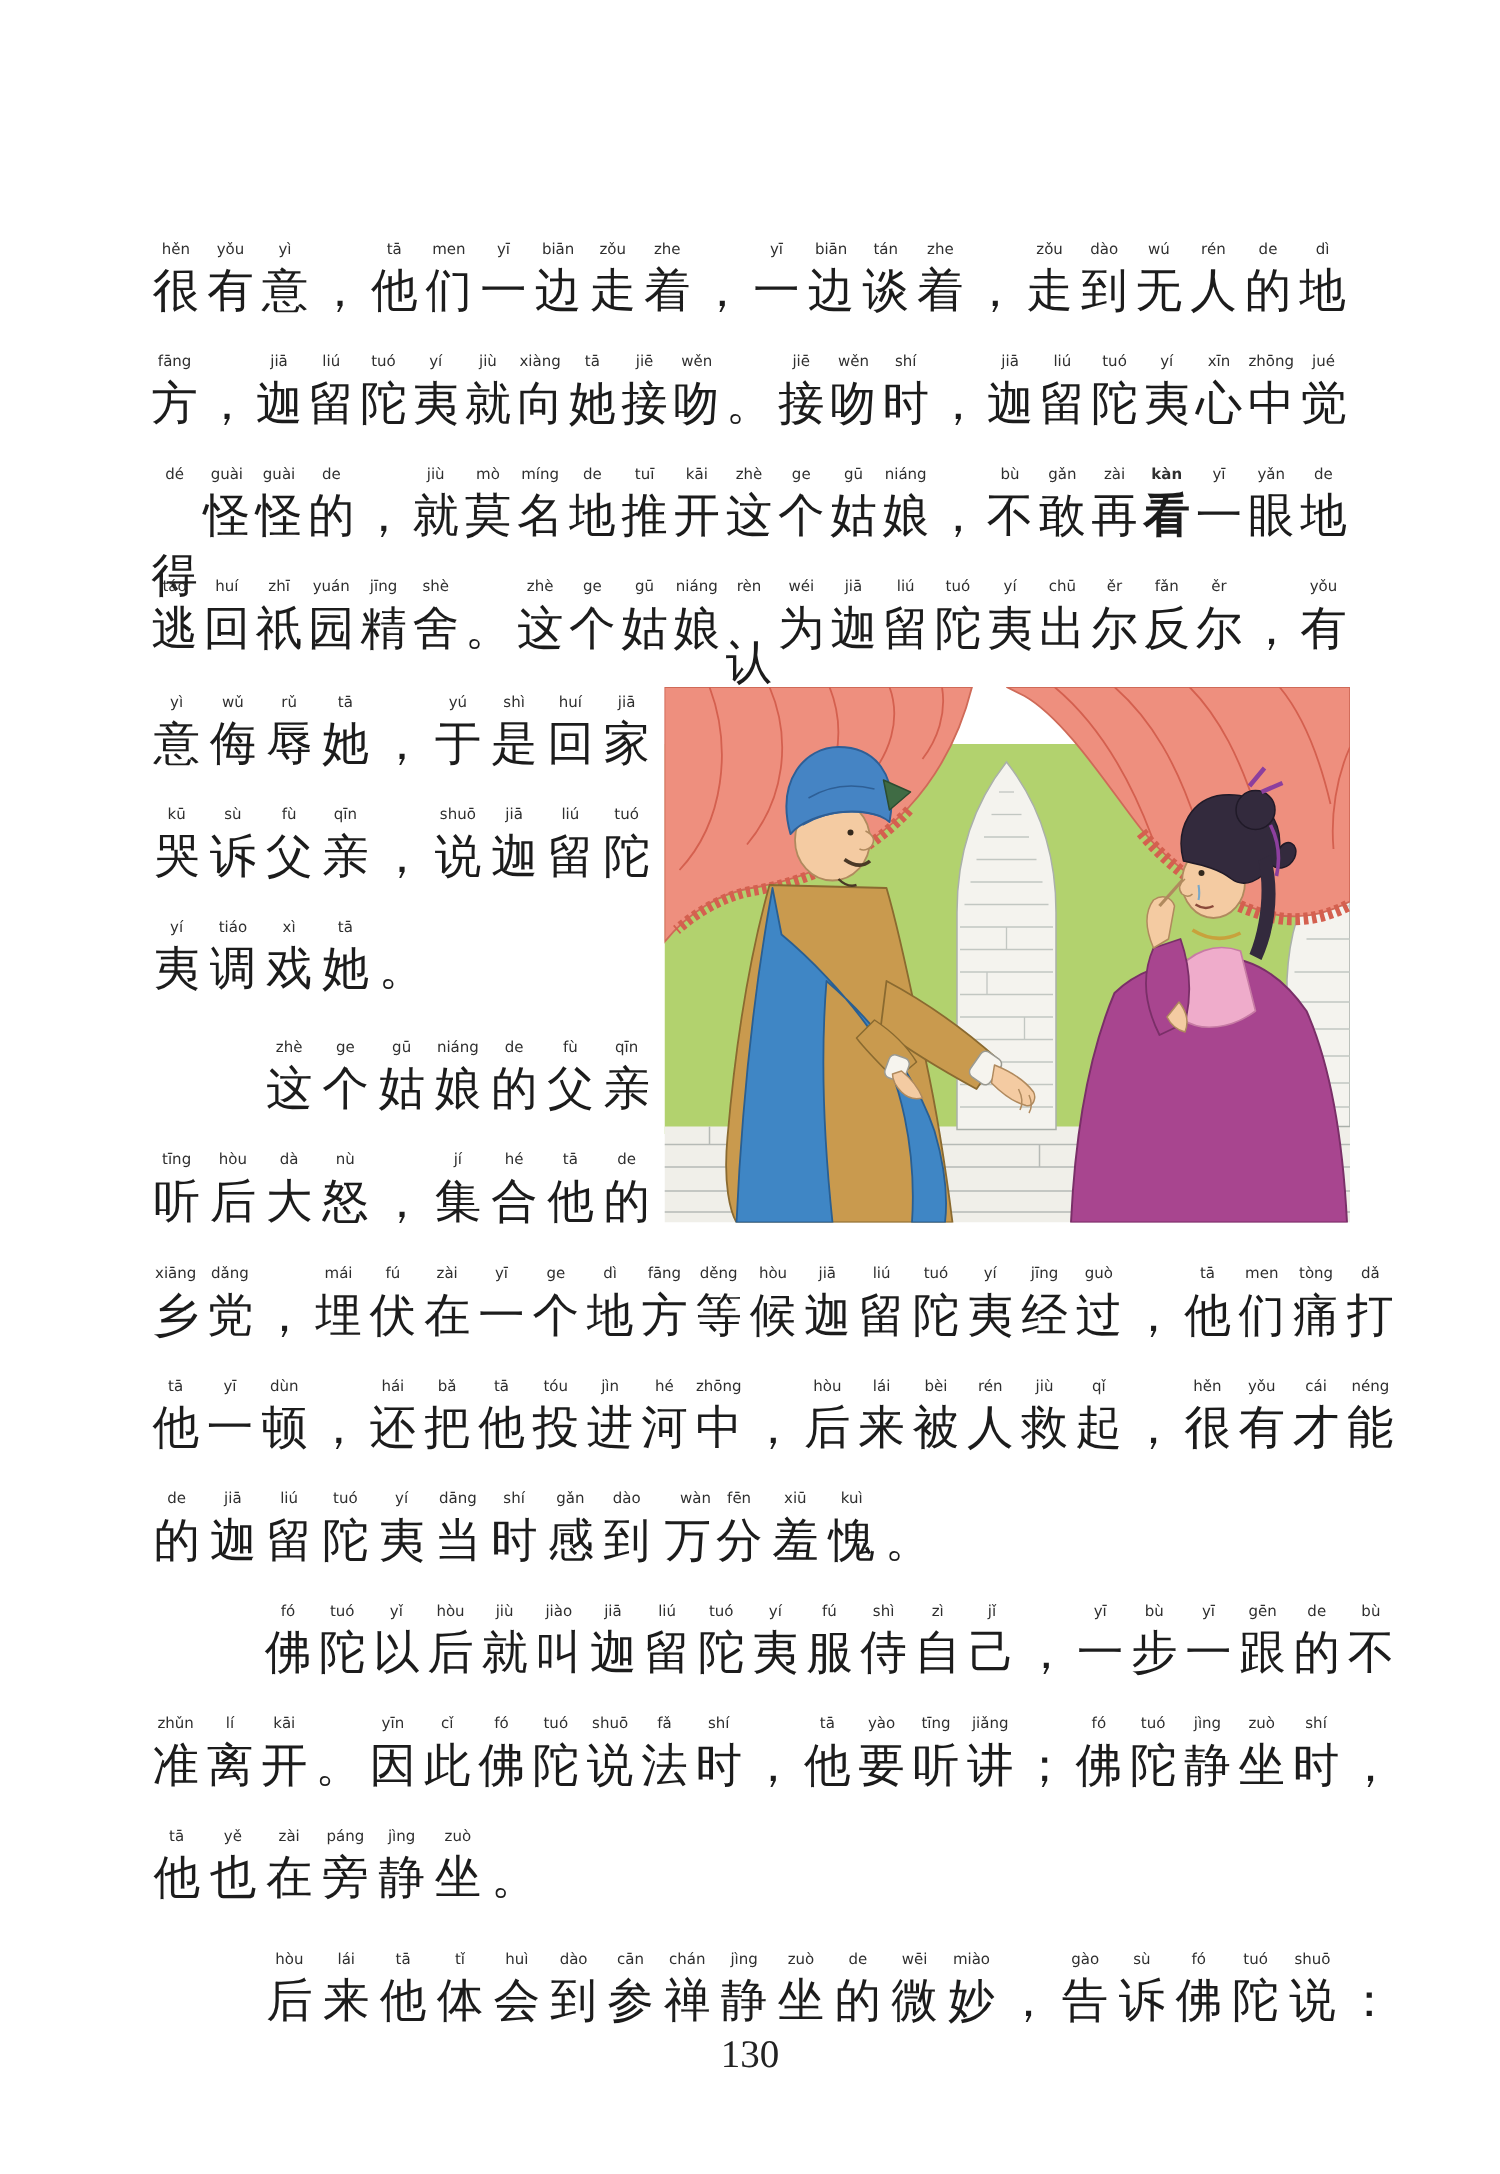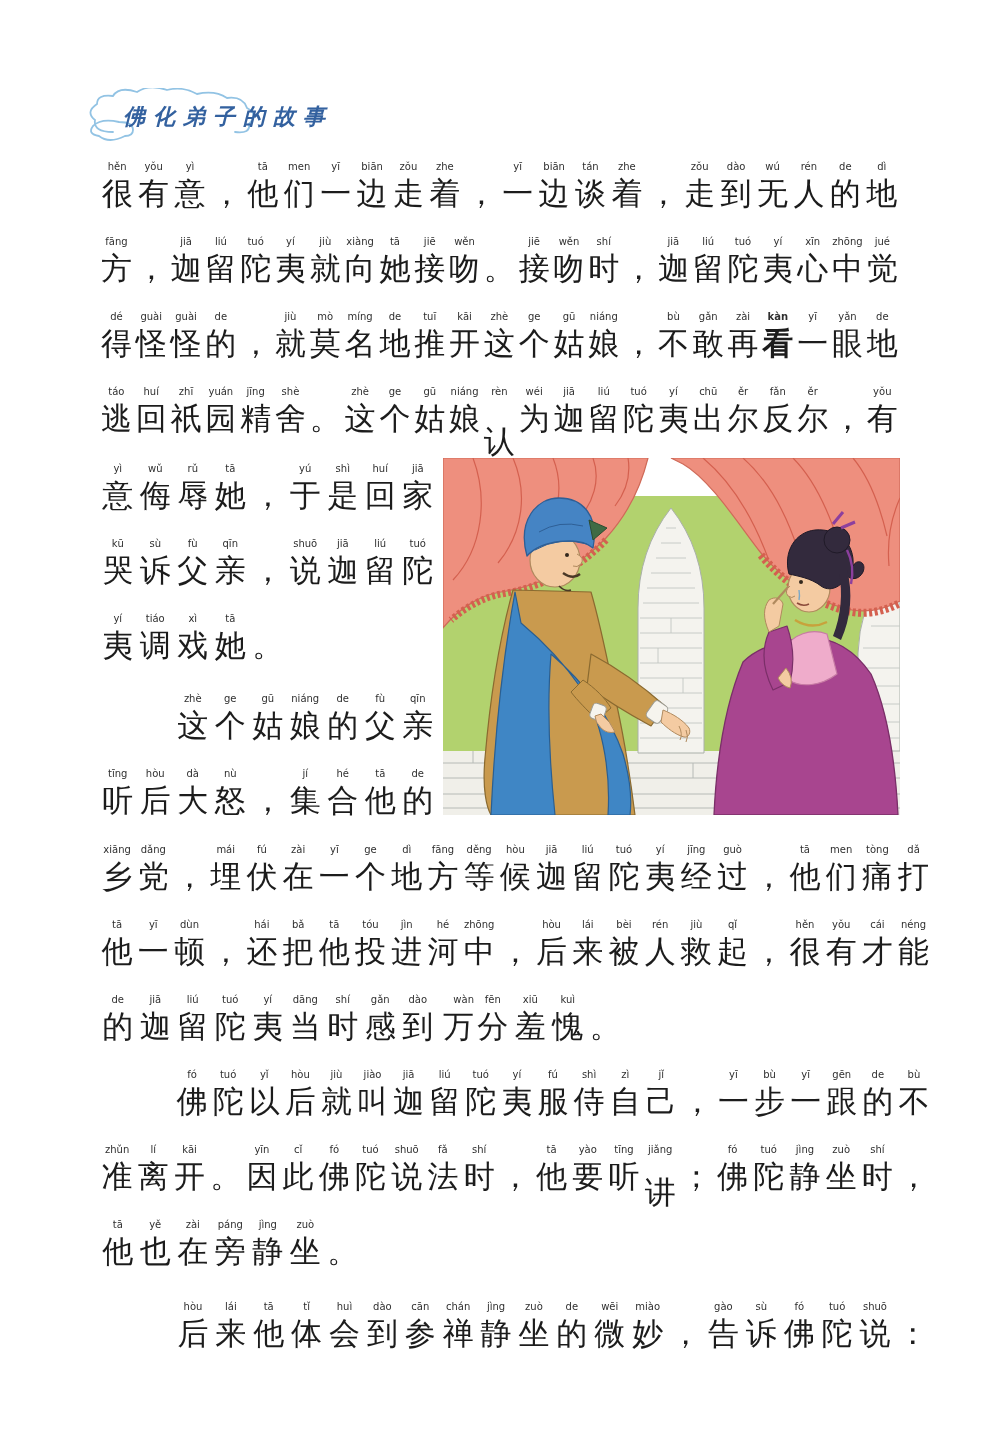--- a/index.html
+++ b/index.html
@@ -22,29 +22,20 @@
   .illustration{position:absolute;left:443px;top:458px;width:457px;height:357px;margin:0;}
   
   .page-number{position:absolute;left:0;top:1355px;width:1000px;text-align:center;
       font-size:26px;color:#222;font-family:"Liberation Serif","DejaVu Serif",serif;}
 </style>
 </head>
 <body>
 
 <div class="page">
 
-  <div class="header">
-    <svg class="cloud-svg" width="260" height="60" viewBox="0 0 260 60">
-      <g fill="none" stroke="#92c3e4" stroke-width="1.8" stroke-linecap="round">
-        <path d="M28,44 Q8,44 10,32 Q0,24 12,16 Q12,6 28,8 Q34,-2 52,4 Q64,-4 82,2 Q98,-2 112,6 Q130,2 142,10 Q158,8 162,20 Q174,26 164,36 Q166,46 150,44"></path>
-        <path d="M40,48 Q24,56 14,48 Q2,46 8,38 Q16,30 34,34 Q48,34 48,42 Q48,48 40,48"></path>
-      </g>
-    </svg>
-    <div class="header-title">佛化弟子的故事</div>
-  </div>
 
   <main id="text-layer">
       <div class="line" style="top: 160px; left: 99px;">
         <div class="tok" style="width: 36.4091px;">
           <span class="py">hěn</span>
           <span class="hz">很</span>
         </div>
         <div class="tok" style="width: 36.4091px;">
           <span class="py">yǒu</span>
           <span class="hz">有</span>
@@ -218,21 +209,21 @@
         <div class="tok" style="width: 34.8261px;">
           <span class="py">zhōng</span>
           <span class="hz">中</span>
         </div>
         <div class="tok" style="width: 34.8261px;">
           <span class="py">jué</span>
           <span class="hz">觉</span>
         </div>
       </div>
       <div class="line" style="top: 310px; left: 99px;">
-        <div class="tok" style="width: 34.8261px;">
+        <div class="tok" style="width: 34.8261px; gap: 40px;">
           <span class="py">dé</span>
           <span class="hz">得</span>
         </div>
         <div class="tok" style="width: 34.8261px;">
           <span class="py">guài</span>
           <span class="hz">怪</span>
         </div>
         <div class="tok" style="width: 34.8261px;">
           <span class="py">guài</span>
           <span class="hz">怪</span>
@@ -964,21 +955,21 @@
           <span class="hz">他</span>
         </div>
         <div class="tok" style="width: 36.2174px;">
           <span class="py">yào</span>
           <span class="hz">要</span>
         </div>
         <div class="tok" style="width: 36.2174px;">
           <span class="py">tīng</span>
           <span class="hz">听</span>
         </div>
-        <div class="tok" style="width: 36.2174px; gap: 16px;">
+        <div class="tok" style="width: 36.2174px;">
           <span class="py">jiǎng</span>
           <span class="hz">讲</span>
         </div>
         <div class="tok" style="width: 36.2174px;">
           <span class="py"></span>
           <span class="hz">；</span>
         </div>
         <div class="tok" style="width: 36.2174px;">
           <span class="py">fó</span>
           <span class="hz">佛</span>
@@ -1240,14 +1231,15 @@
         <path d="M354,145 q6,4 12,1" stroke="#8a4a3a" stroke-width="1.6" fill="none"></path>
         <path d="M346,116 C340,94 352,74 372,72 C396,70 412,86 410,108 C414,100 424,104 420,114 C416,122 408,122 404,118 C398,130 386,134 378,128 C368,120 354,118 346,116 Z" fill="#332a3d" stroke="#201a28" stroke-width="1"></path>
         <circle cx="394" cy="82" r="13" fill="#332a3d" stroke="#201a28" stroke-width="1"></circle>
         <path d="M404,112 C410,134 408,160 398,182 L390,178 C398,158 400,134 396,116 Z" fill="#332a3d"></path>
         <path d="M390,66 l10,-12 M398,70 l14,-6" stroke="#8c3f9e" stroke-width="3" fill="none"></path>
         <path d="M404,92 q8,16 4,34" stroke="#8c3f9e" stroke-width="2.4" fill="none"></path>
       </g>
     </svg>
   </figure>
 
+  <div class="page-number">130</div>
 
 </div>
 
 </body></html>

